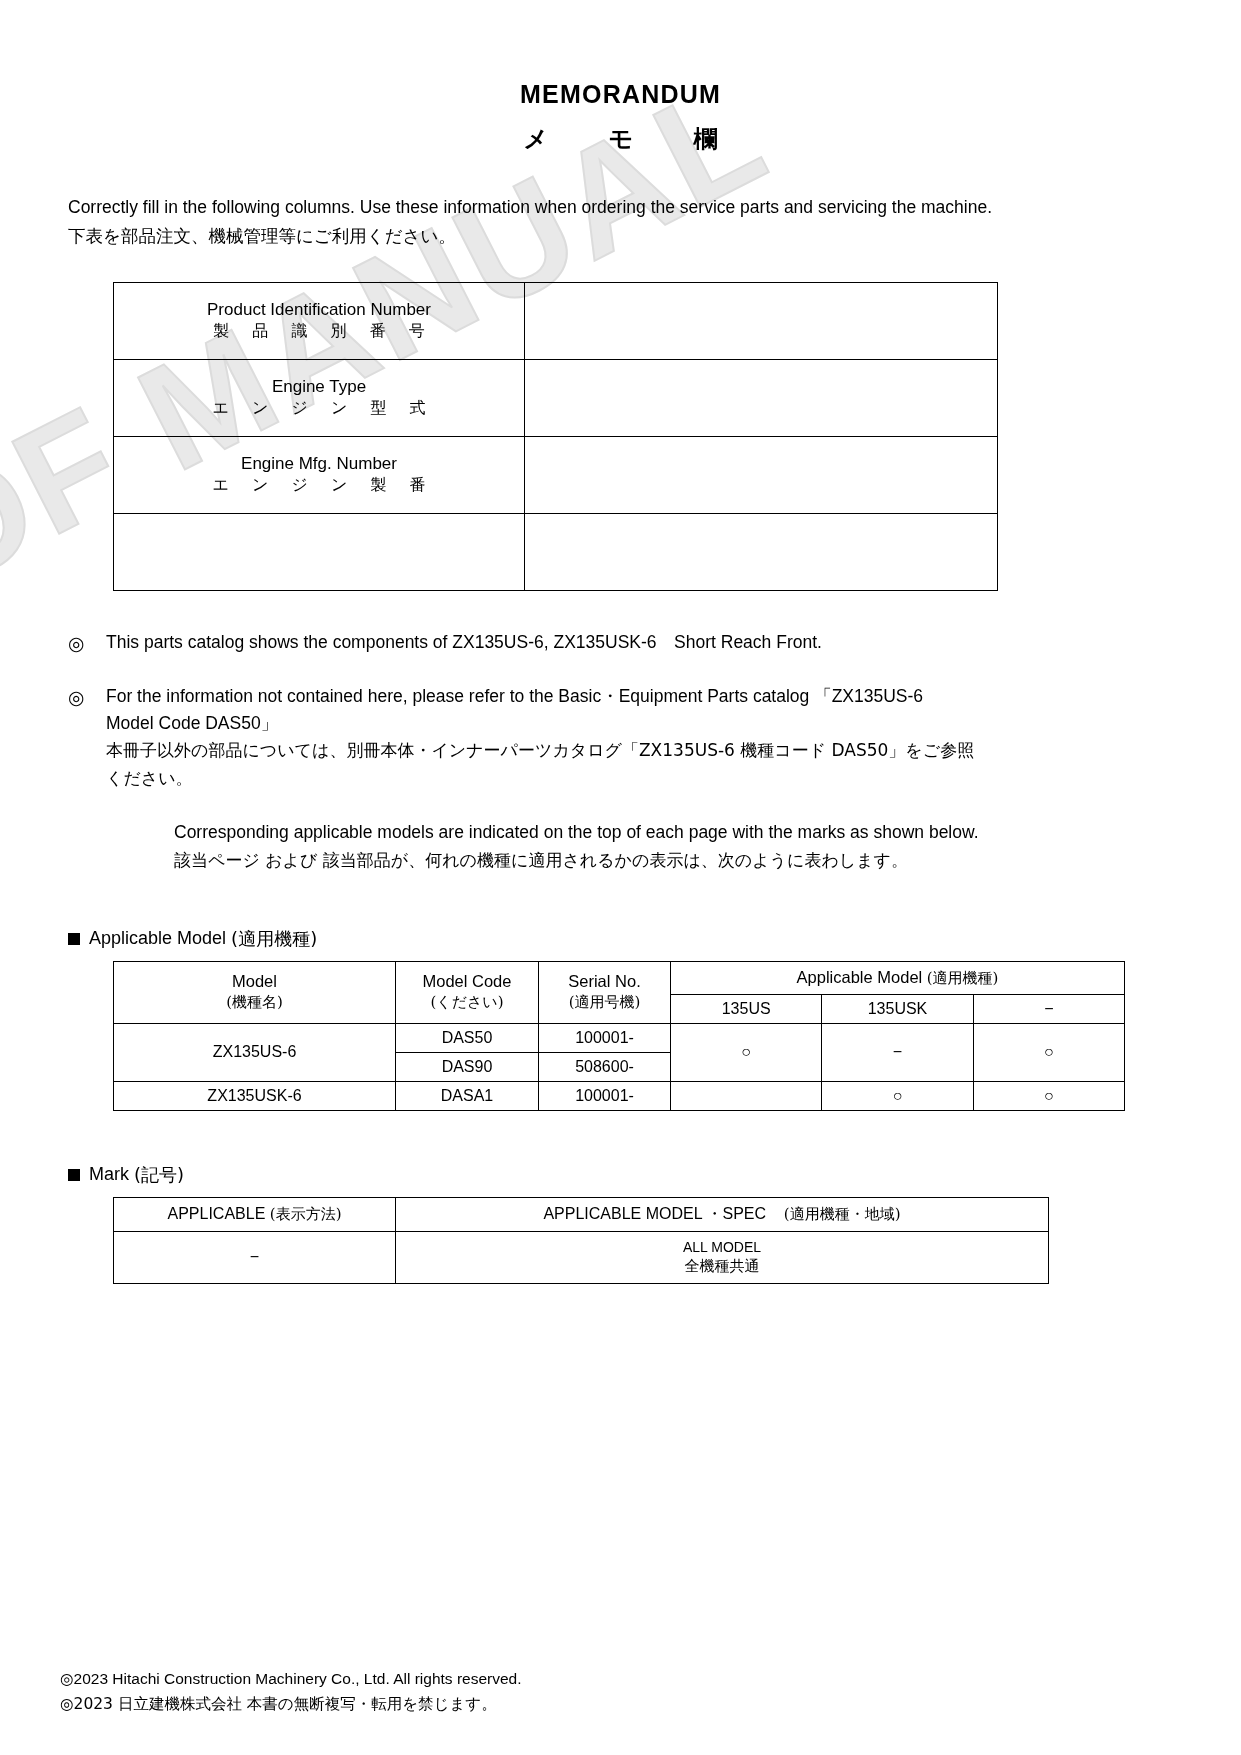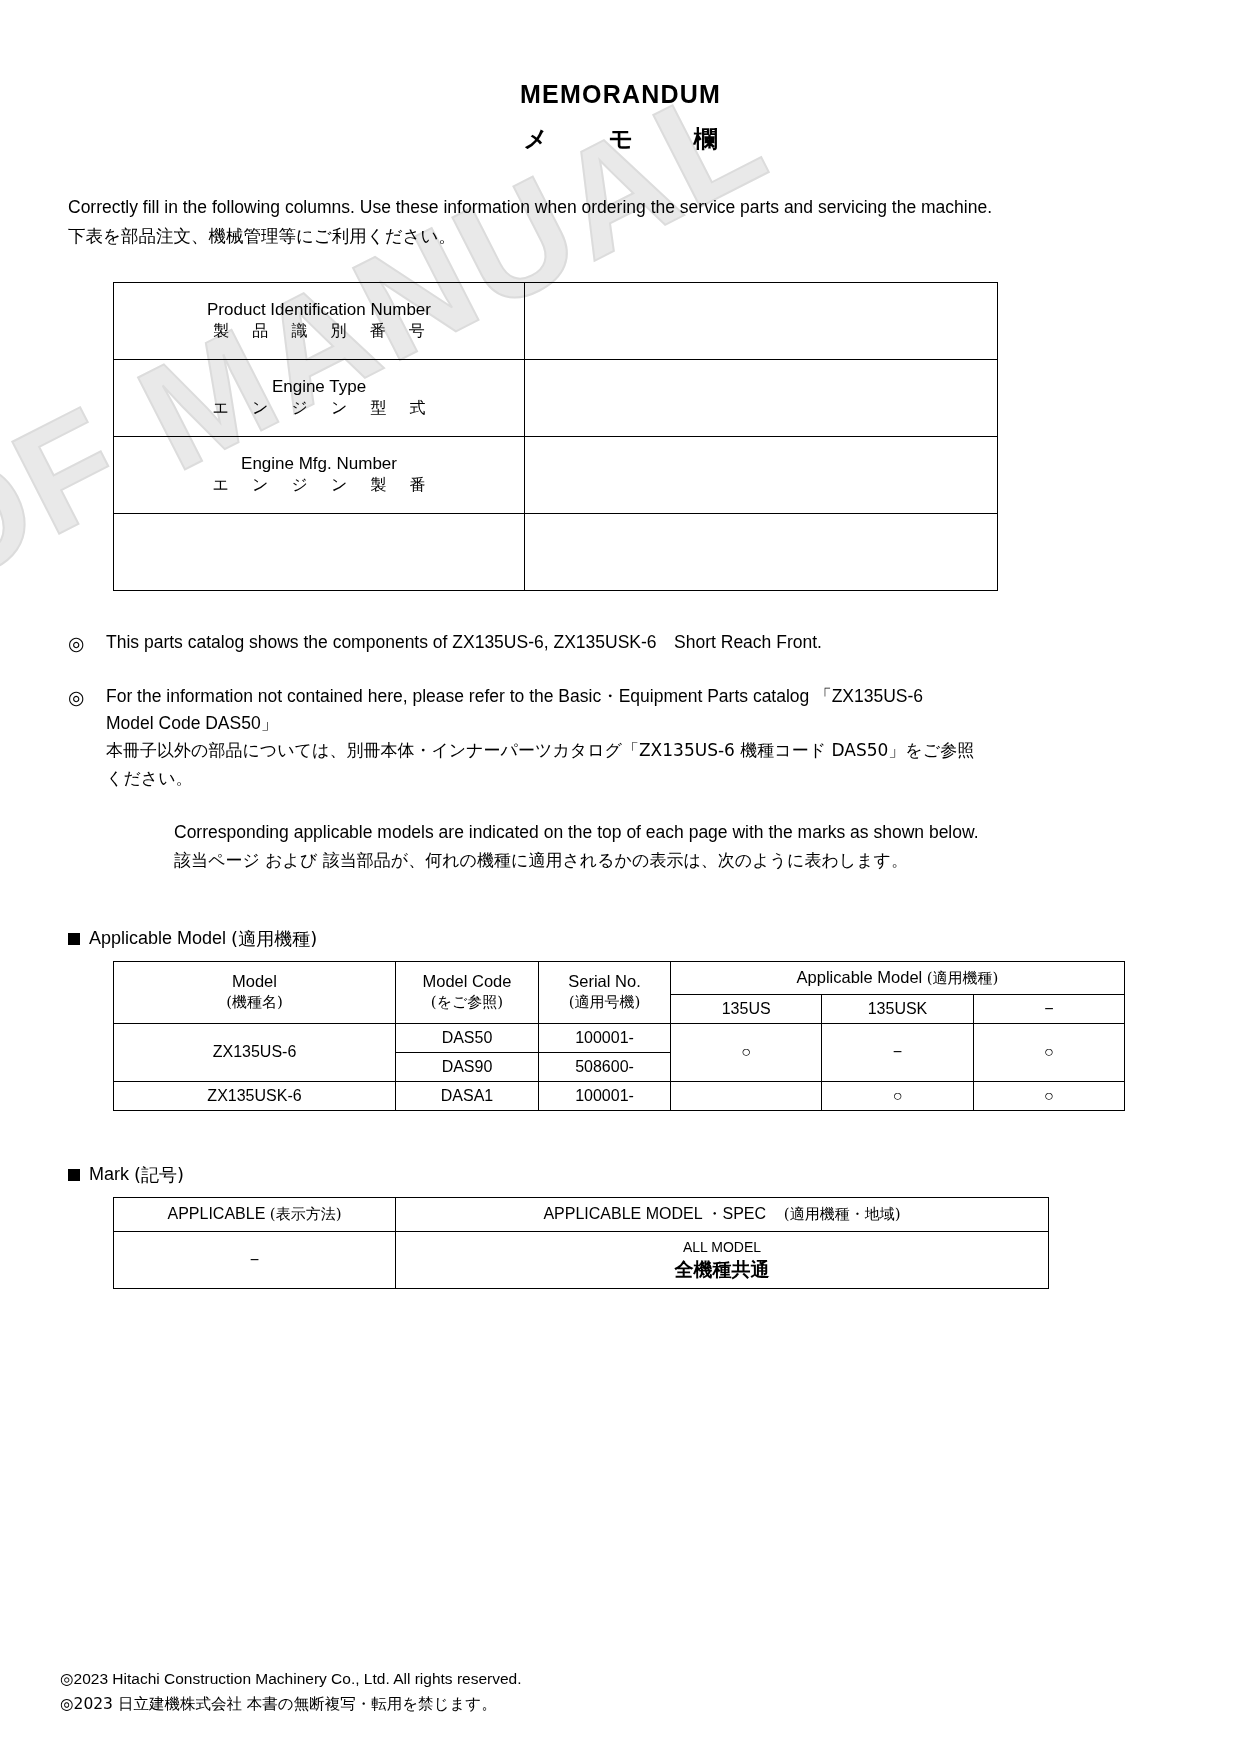--- a/index.html
+++ b/index.html
@@ -146,21 +146,21 @@
   .mk-table td {
     border:1px solid #000;
     text-align:center;
     font-size:16px;
     padding:6px 2px;
   }
   .mk-table .mc1 { width:277px; }
   .mk-table .mc2 { width:648px; }
   .mk-jp { font-family:"DejaVu Serif", serif; font-size:15px; }
   .mk-allmodel-en { font-size:14px; line-height:1.3; }
-  .mk-allmodel-jp { font-size:19px; line-height:1.4; font-family:"DejaVu Sans", sans-serif;font-weight:bold; }
+  .mk-allmodel-jp { font-size:15px; line-height:1.4; font-family:"DejaVu Sans", sans-serif; }
 
   
   .footer {
     position:absolute;
     left:60px; bottom:38px;
     z-index:3;
   }
   .footer div { font-size:15.5px; line-height:1.6; }
   .footer .f-jp { font-family:"DejaVu Sans", sans-serif; }
 </style>
@@ -246,21 +246,21 @@
 
     <table class="am-table">
       <tbody>
         <tr>
           <td class="c1" rowspan="2">
             <div class="h-en">Model</div>
             <div class="h-jp">(機種名)</div>
           </td>
           <td class="c2" rowspan="2">
             <div class="h-en">Model Code</div>
-            <div class="h-jp">(をご参照)</div>
+            <div class="h-jp">(ください)</div>
           </td>
           <td class="c3" rowspan="2">
             <div class="h-en">Serial No.</div>
             <div class="h-jp">(適用号機)</div>
           </td>
           <td colspan="3">
             <span class="h-en">Applicable Model</span>
             <span class="h-jp">(適用機種)</span>
           </td>
         </tr>

